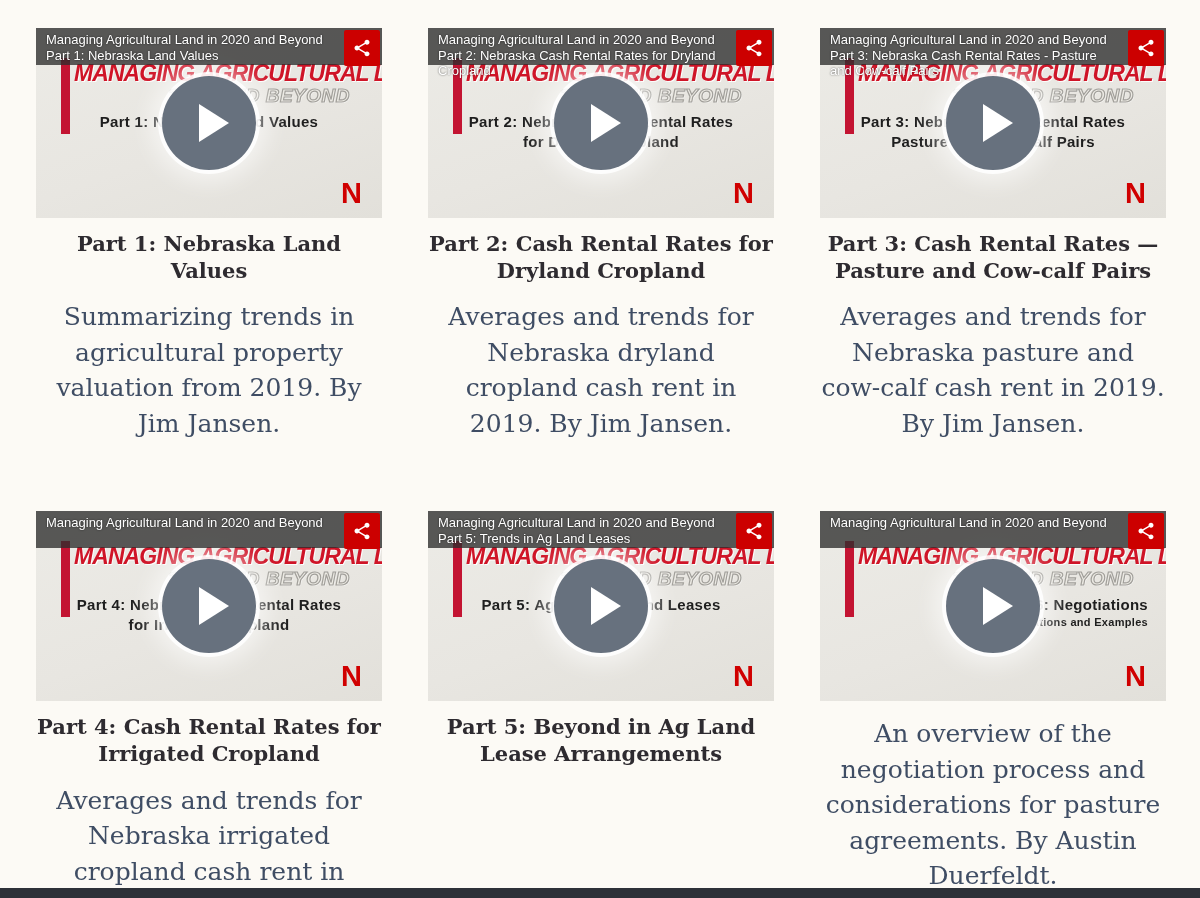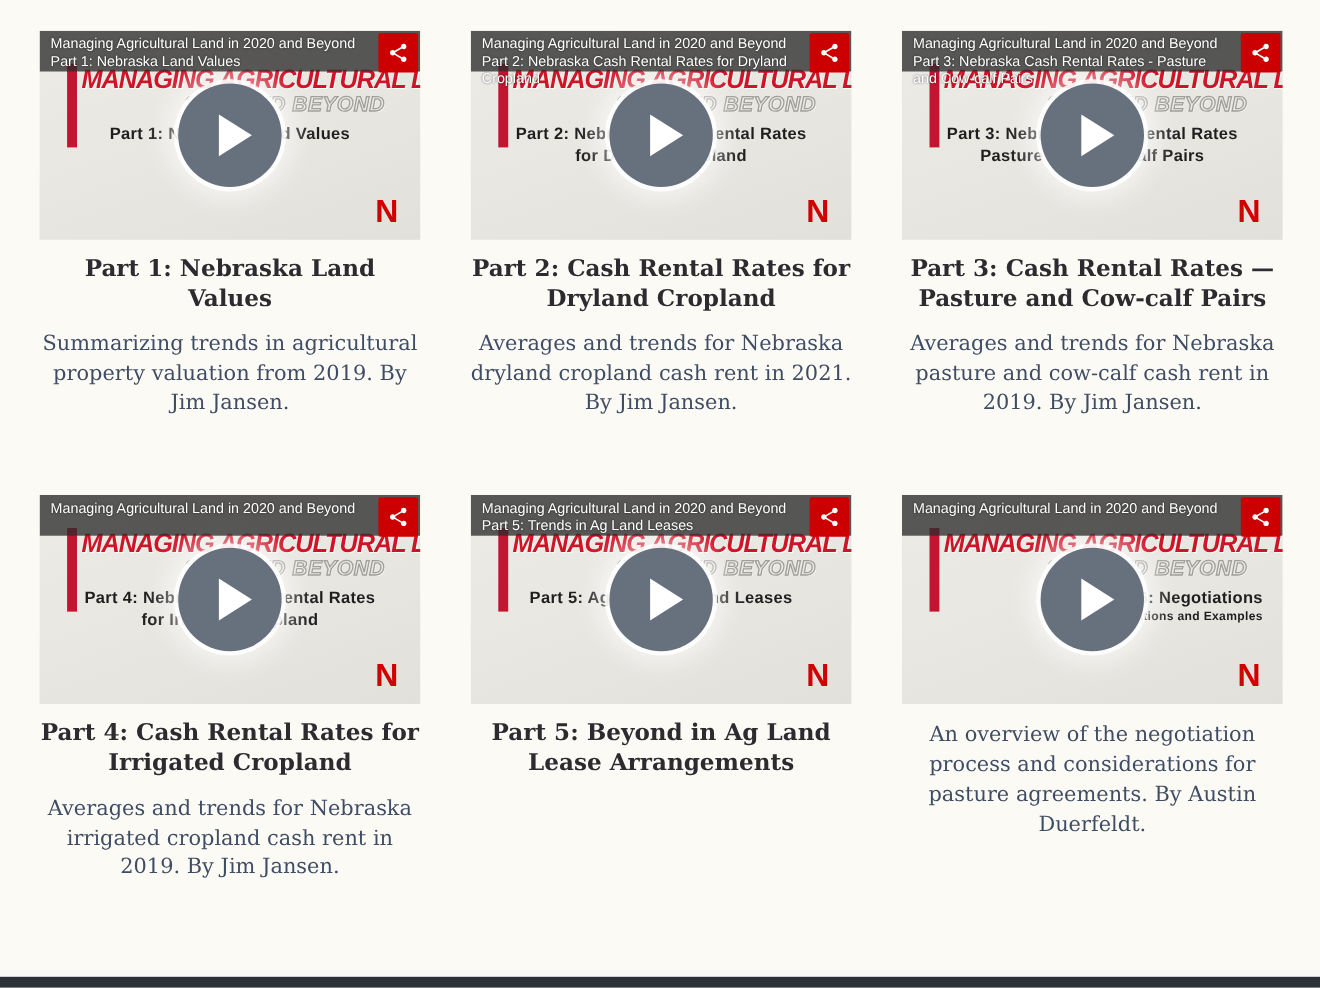--- a/index.html
+++ b/index.html
@@ -108,21 +108,21 @@
   
   .card-title {
     margin-top:13px;
     text-align:center;
     font-size:21px; line-height:1.27; font-weight:700;
     color:#2e2b30;
   }
   .card-desc {
     margin-top:15px;
     text-align:center;
-    font-size:19px; line-height:1.42;
+    font-size:25px; line-height:1.42;
     color:#3f4d64;
   }
 
   .footer-bar {
     position:absolute; left:0; right:0; bottom:0;
     height:10px; background:#2d3138;
   }
 </style>
 </head>
 <body>
@@ -172,21 +172,21 @@
       <div class="thumb-label">
         <span>Part 2: Nebraska Cash Rental Rates</span>
         <span>for Dryland Cropland</span>
       </div>
       <button class="play-btn">
         <span class="play-tri"></span>
       </button>
       <div class="n-logo">N</div>
     </div>
     <h3 class="card-title">Part 2: Cash Rental Rates for Dryland Cropland</h3>
-    <p class="card-desc">Averages and trends for Nebraska dryland cropland cash rent in 2021. By Jim Jansen.</p>
+    <p class="card-desc">Averages and trends for Nebraska dryland cropland cash rent in 2019. By Jim Jansen.</p>
   </div>
 
   <div class="card">
     <div class="thumb">
       <div class="yt-bar">
         <span>Managing Agricultural Land in 2020 and Beyond</span>
         <span>Part 3: Nebraska Cash Rental Rates - Pasture and Cow-calf Pairs</span>
       </div>
       <button class="share-btn">
         <svg width="20" height="20" viewBox="0 0 24 24">

